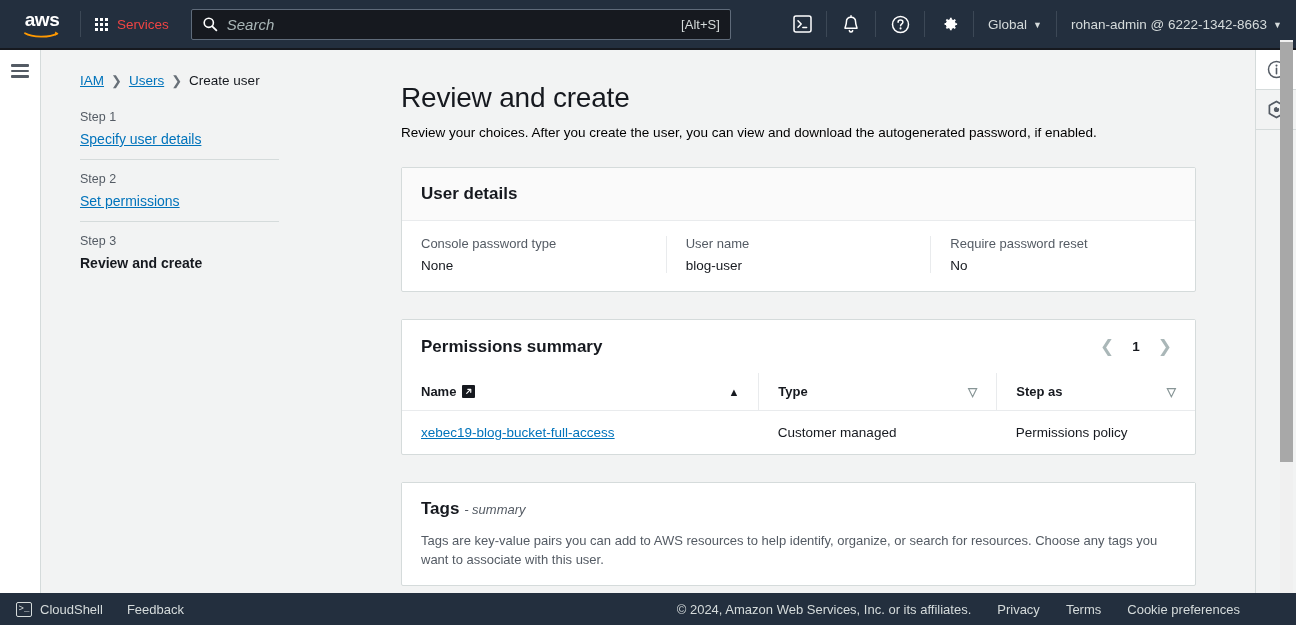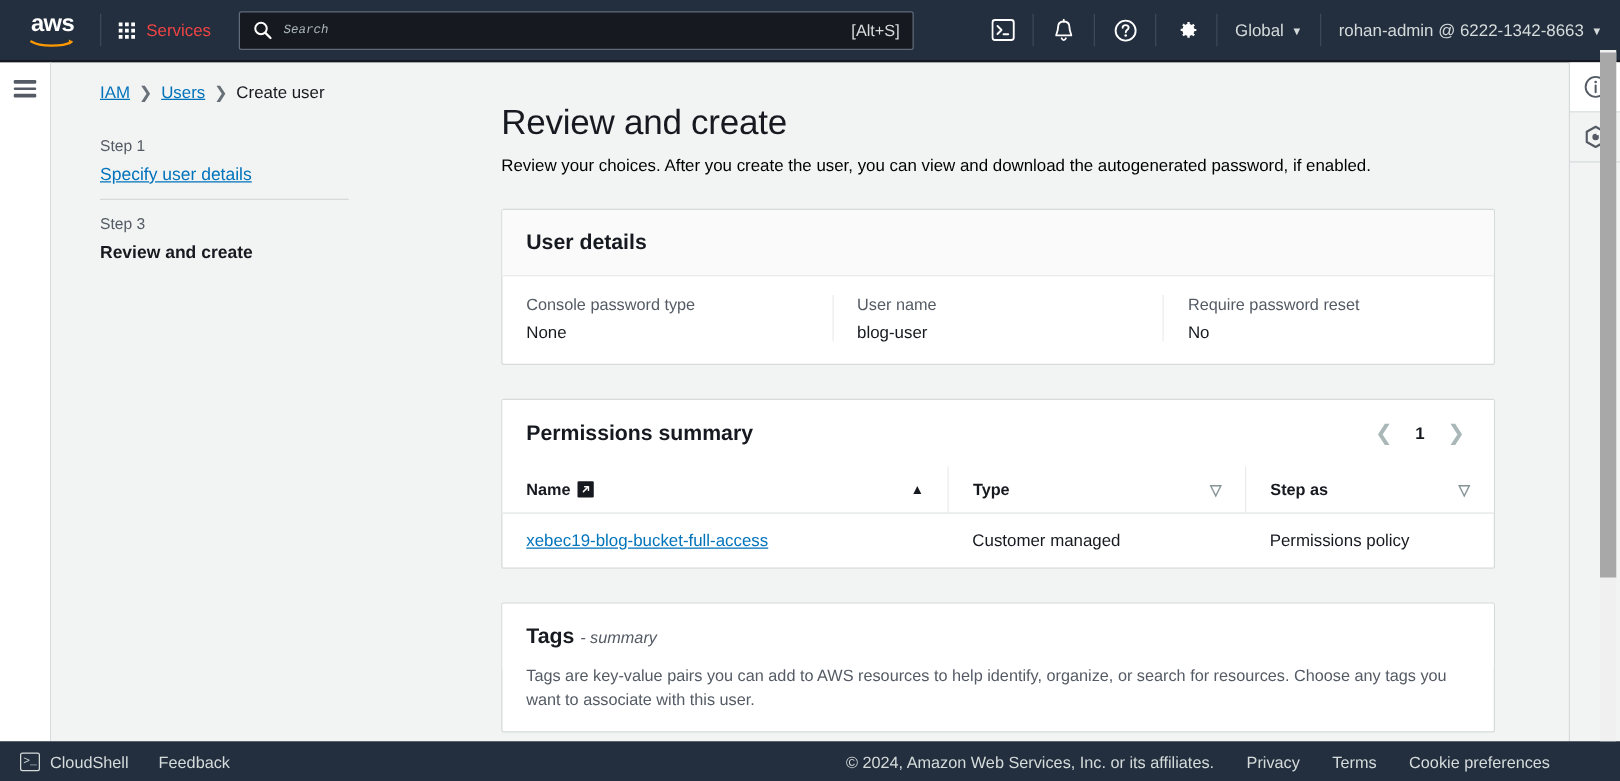--- a/index.html
+++ b/index.html
@@ -41,22 +41,22 @@
   .services-label { color: #ef4444; font-size: 13.5px; text-align: right; }
 
   .searchbar {
     margin-left: 12px; width: 540px; height: 31px;
     background: #16191f; border: 1px solid #5f6b7a; border-radius: 2px;
     display: flex; align-items: center; padding: 0 10px; cursor: text;
   }
   .searchbar .mag { width: 16px; height: 16px; flex: none; margin-right: 9px; }
   .searchbar input {
     flex: 1; background: transparent; border: none; outline: none;
-    color: #e5e5e5; font-size: 10px; font-style: italic;
-    font-family: Liberation Mono, monospace;
+    color: #e5e5e5; font-size: 15px; font-style: italic;
+    font-family: Liberation Sans, sans-serif;
   }
   .searchbar input::placeholder { color: #aab7b8; font-style: italic; opacity: 1; }
   .searchbar .alt { color: #d5dbdb; font-size: 13px; }
 
   .nav-right { margin-left: auto; display: flex; align-items: center; height: 100%; }
   .nav-icon-btn {
     width: 48px; height: 100%; display: flex; align-items: center;
     justify-content: center; cursor: pointer;
   }
   .nav-sep { width: 1px; height: 26px; background: #3c4856; }
@@ -81,21 +81,21 @@
 
   
   .page {
     position: absolute; top: 50px; left: 41px; right: 41px; bottom: 32px;
     background: #f2f3f3; overflow: hidden;
   }
   .wizard-nav {
     position: absolute; top: 0; left: 0; width: 280px; padding: 16px 0 0 39px;
   }
   .breadcrumb {
-    display: flex; align-items: flex-start; gap: 7px; font-size: 13.5px;
+    display: flex; align-items: flex-end; gap: 7px; font-size: 13.5px;
     color: #16191f; height: 22px; white-space: nowrap;
   }
   .breadcrumb a { color: #0073bb; text-decoration: underline; cursor: pointer; }
   .breadcrumb .sep { color: #687078; font-size: 13px; }
   .breadcrumb .current { color: #16191f; }
 
   .steps { margin-top: 22px; width: 199px; }
   .step-block { padding-bottom: 12px; }
   .step-block + .step-block { border-top: 1px solid #d5dbdb; padding-top: 12px; }
   .step-label { font-size: 12.5px; color: #545b64; margin-bottom: 7px; }
@@ -306,20 +306,24 @@
         <span class="sep">❯</span>
         <a>Users</a>
         <span class="sep">❯</span>
         <span class="current">Create user</span>
       </div>
 
       <div class="steps">
         <div class="step-block">
           <div class="step-label">Step 1</div>
           <div class="step-name">Specify user details</div>
+        </div>
+        <div class="step-block">
+          <div class="step-label">Step 2</div>
+          <div class="step-name">Set permissions</div>
         </div>
         <div class="step-block">
           <div class="step-label">Step 3</div>
           <div class="step-name active">Review and create</div>
         </div>
       </div>
     </div>
 
     <div class="main-col">
 

